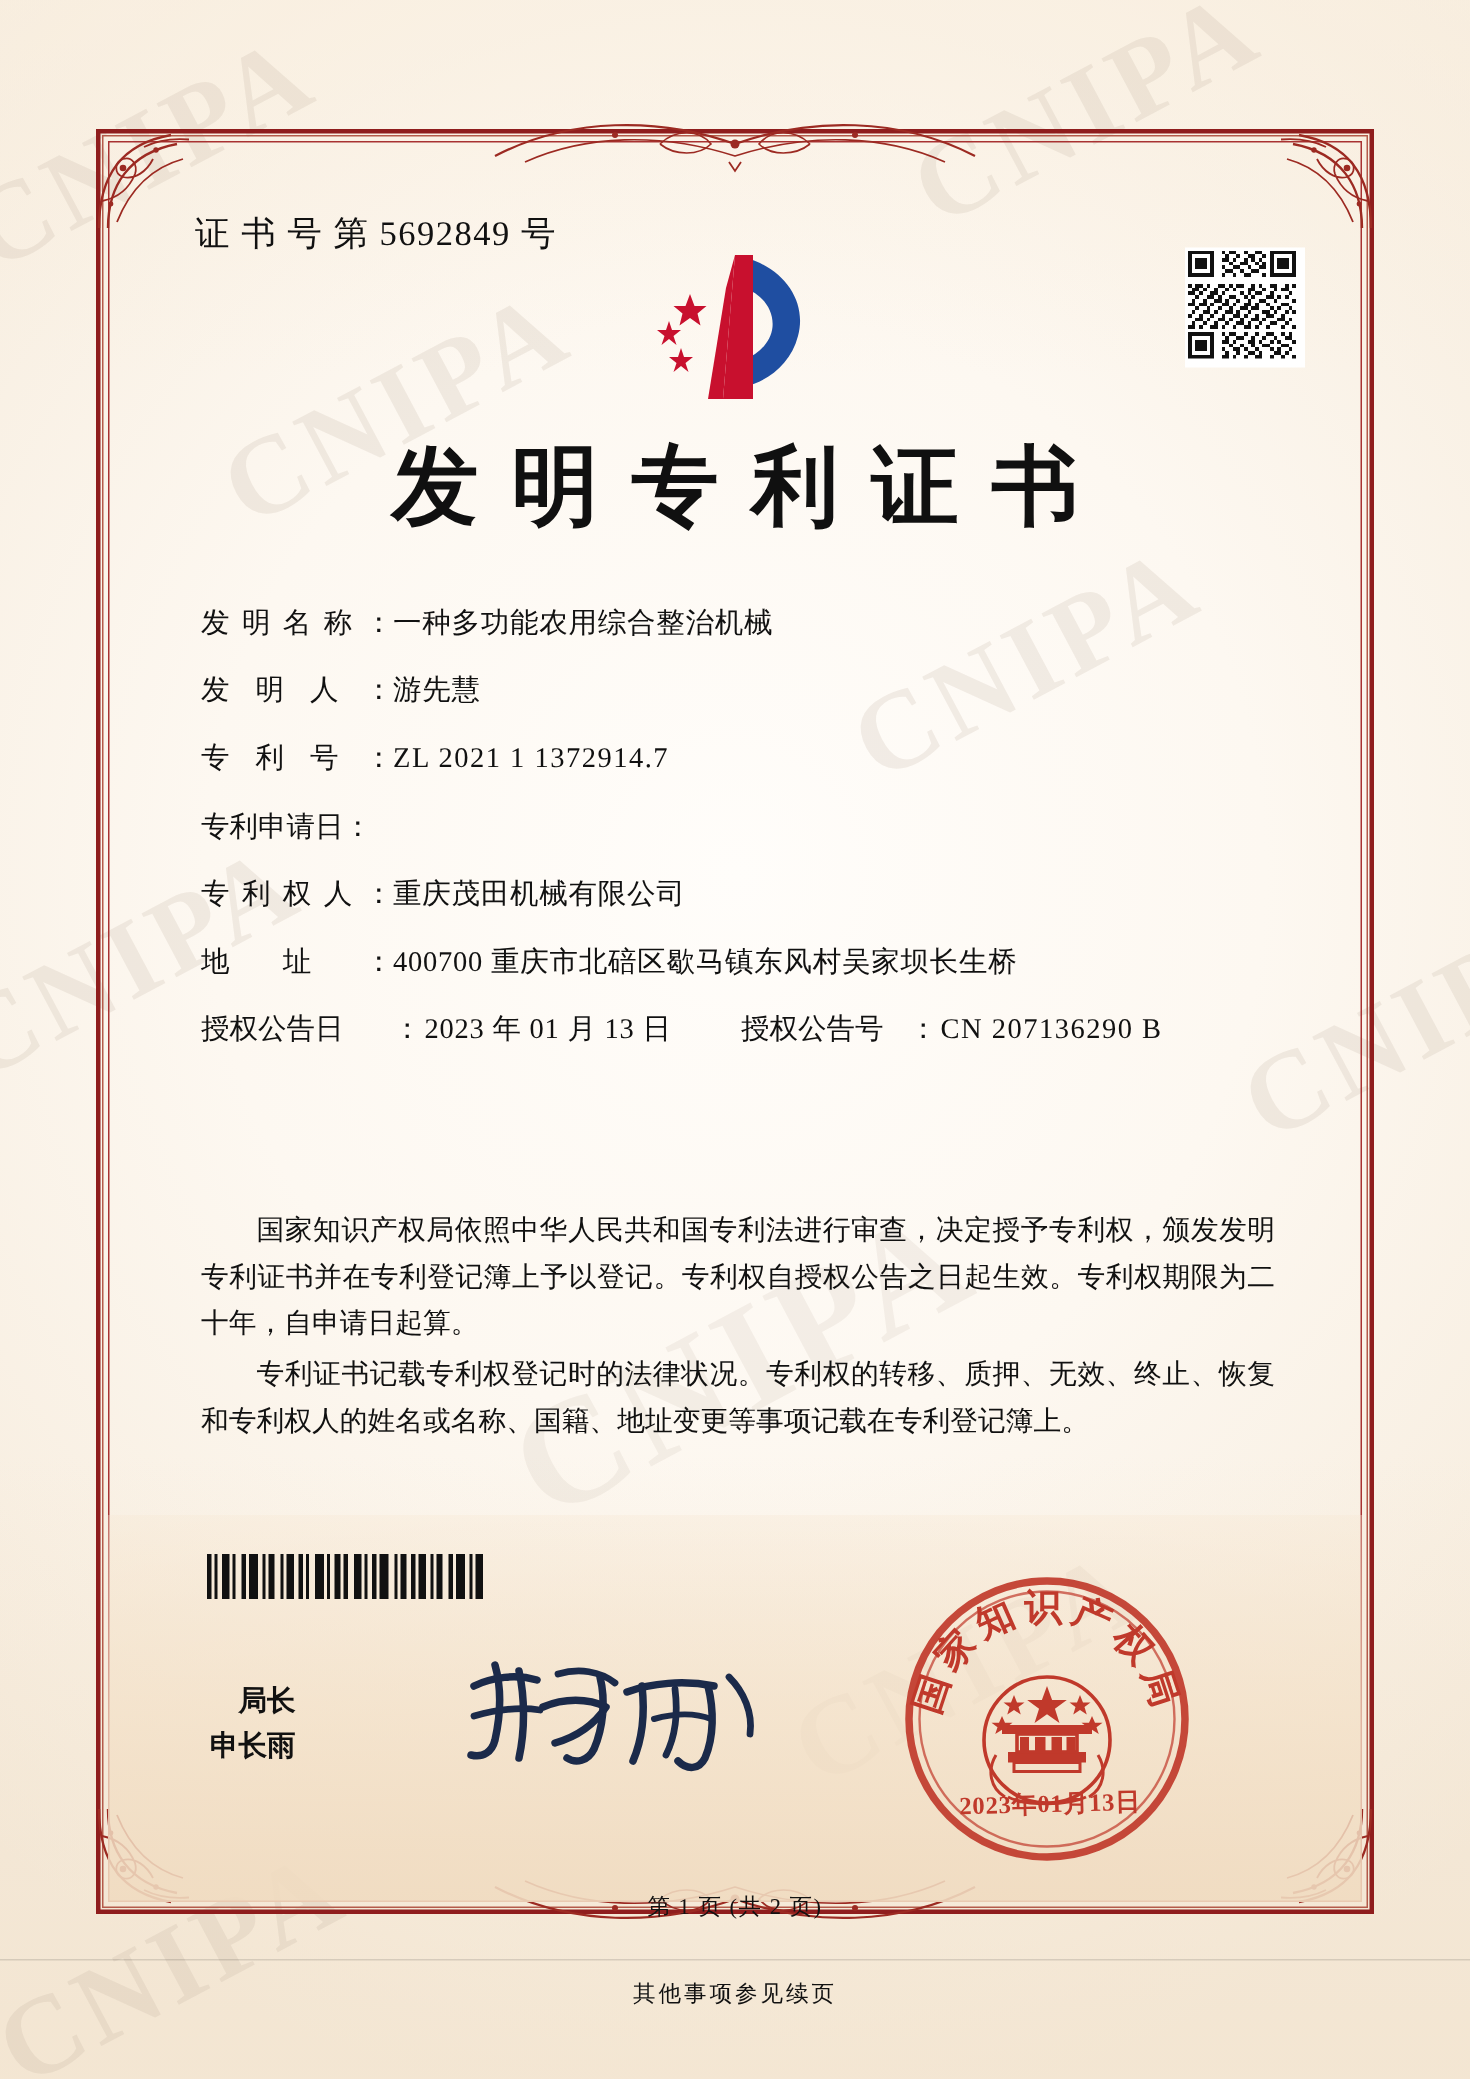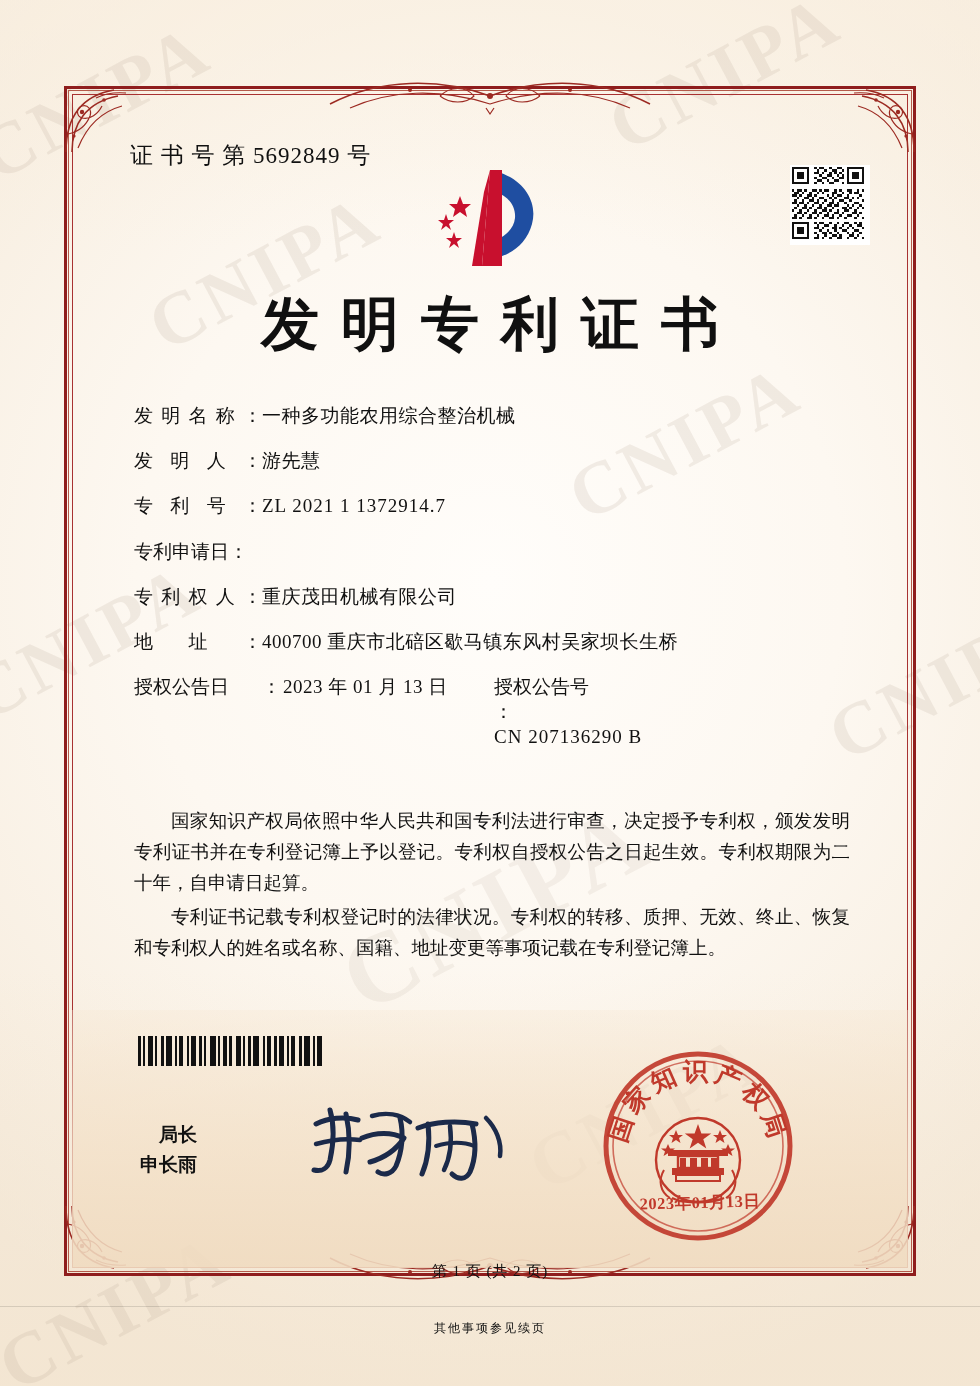--- a/index.html
+++ b/index.html
@@ -162,21 +162,21 @@
     display: flex;
     justify-content: space-between;
     letter-spacing: 0px;
   }
   .fcolon { margin: 0 2px 0 0; }
   .fvalue { flex: 1; letter-spacing: 0.5px; }
   .fvalue.mono { font-family: "Liberation Serif", serif; letter-spacing: 1px; }
 
   .frow-split { display: flex; align-items: baseline; }
   .split-left { width: 360px; display: flex; align-items: baseline; }
-  .split-right { display: flex; align-items: baseline; flex-direction: column; }
+  .split-right { display: flex; align-items: baseline; }
   .split-right .flabel { width: 112px; }
 
   
   .para {
     position: absolute;
     left: 134px;
     width: 716px;
     font-size: 18.5px;
     line-height: 31px;
     color: #111;
@@ -251,21 +251,21 @@
     font-size: 15px;
     color: #111;
     letter-spacing: 1px;
   }
 
   
   .footer-note {
     position: absolute;
     left: 0; right: 0; top: 1320px;
     text-align: center;
-    font-size: 12px;
+    font-size: 15px;
     color: #111;
     letter-spacing: 2px;
   }
   .footer-rule {
     position: absolute;
     left: 0; right: 0; top: 1306px;
     height: 1px;
     background: rgba(0,0,0,0.12);
   }
 </style>

